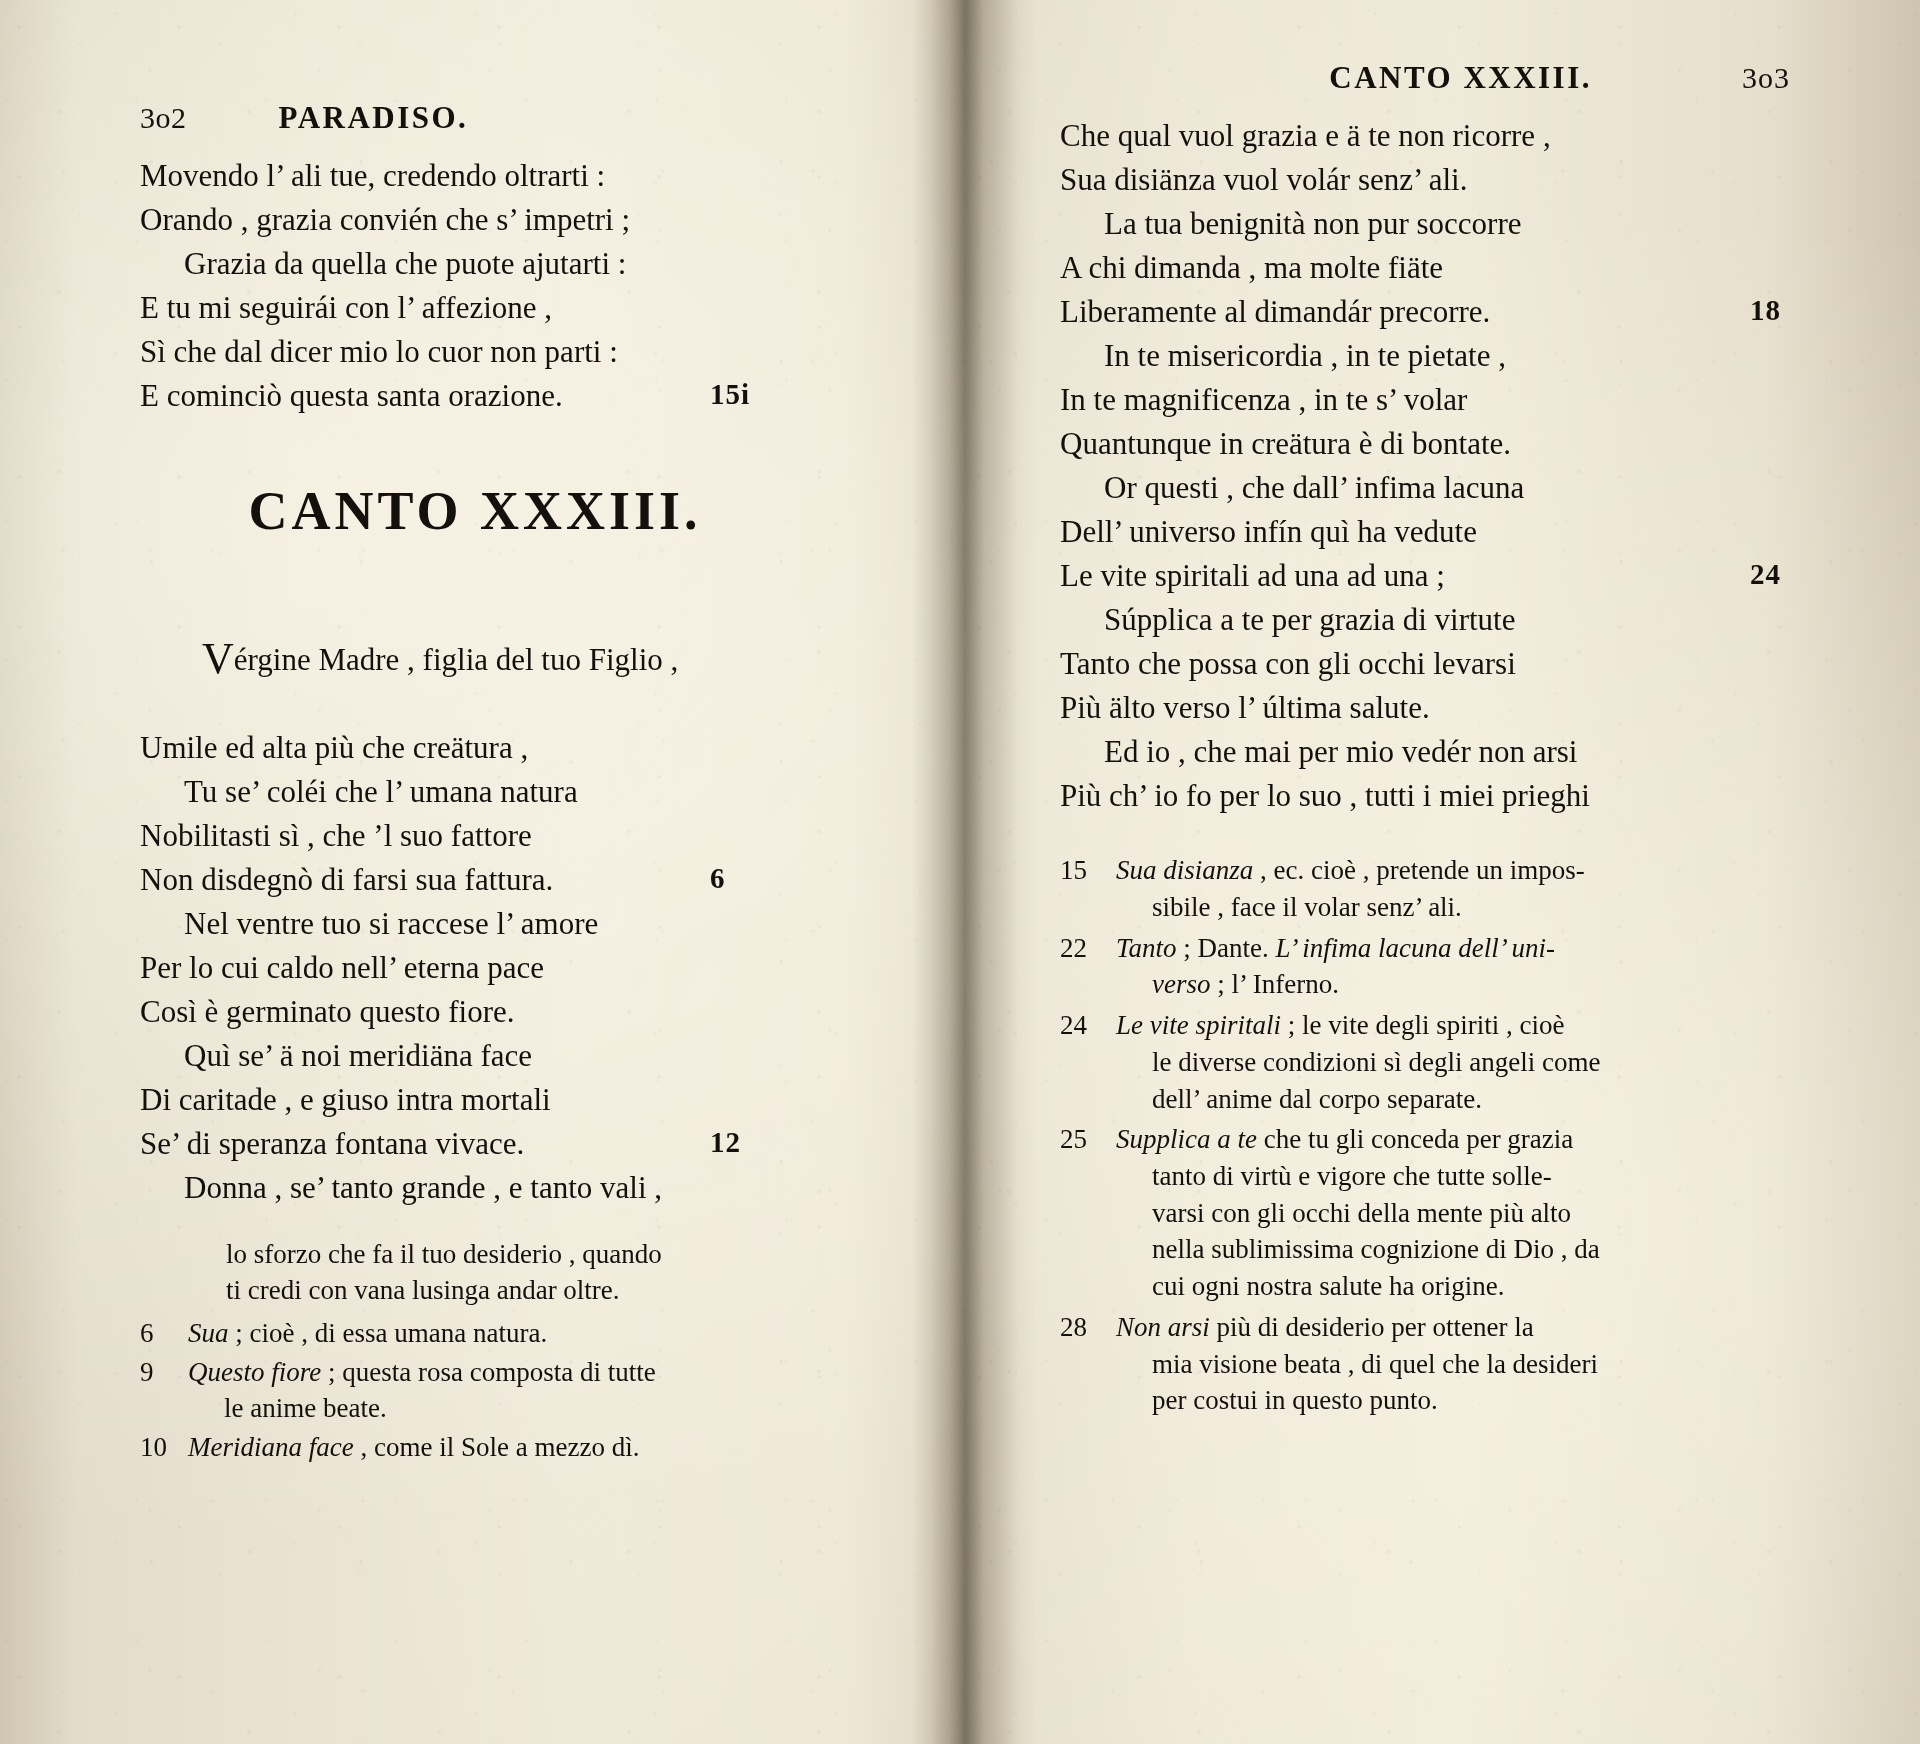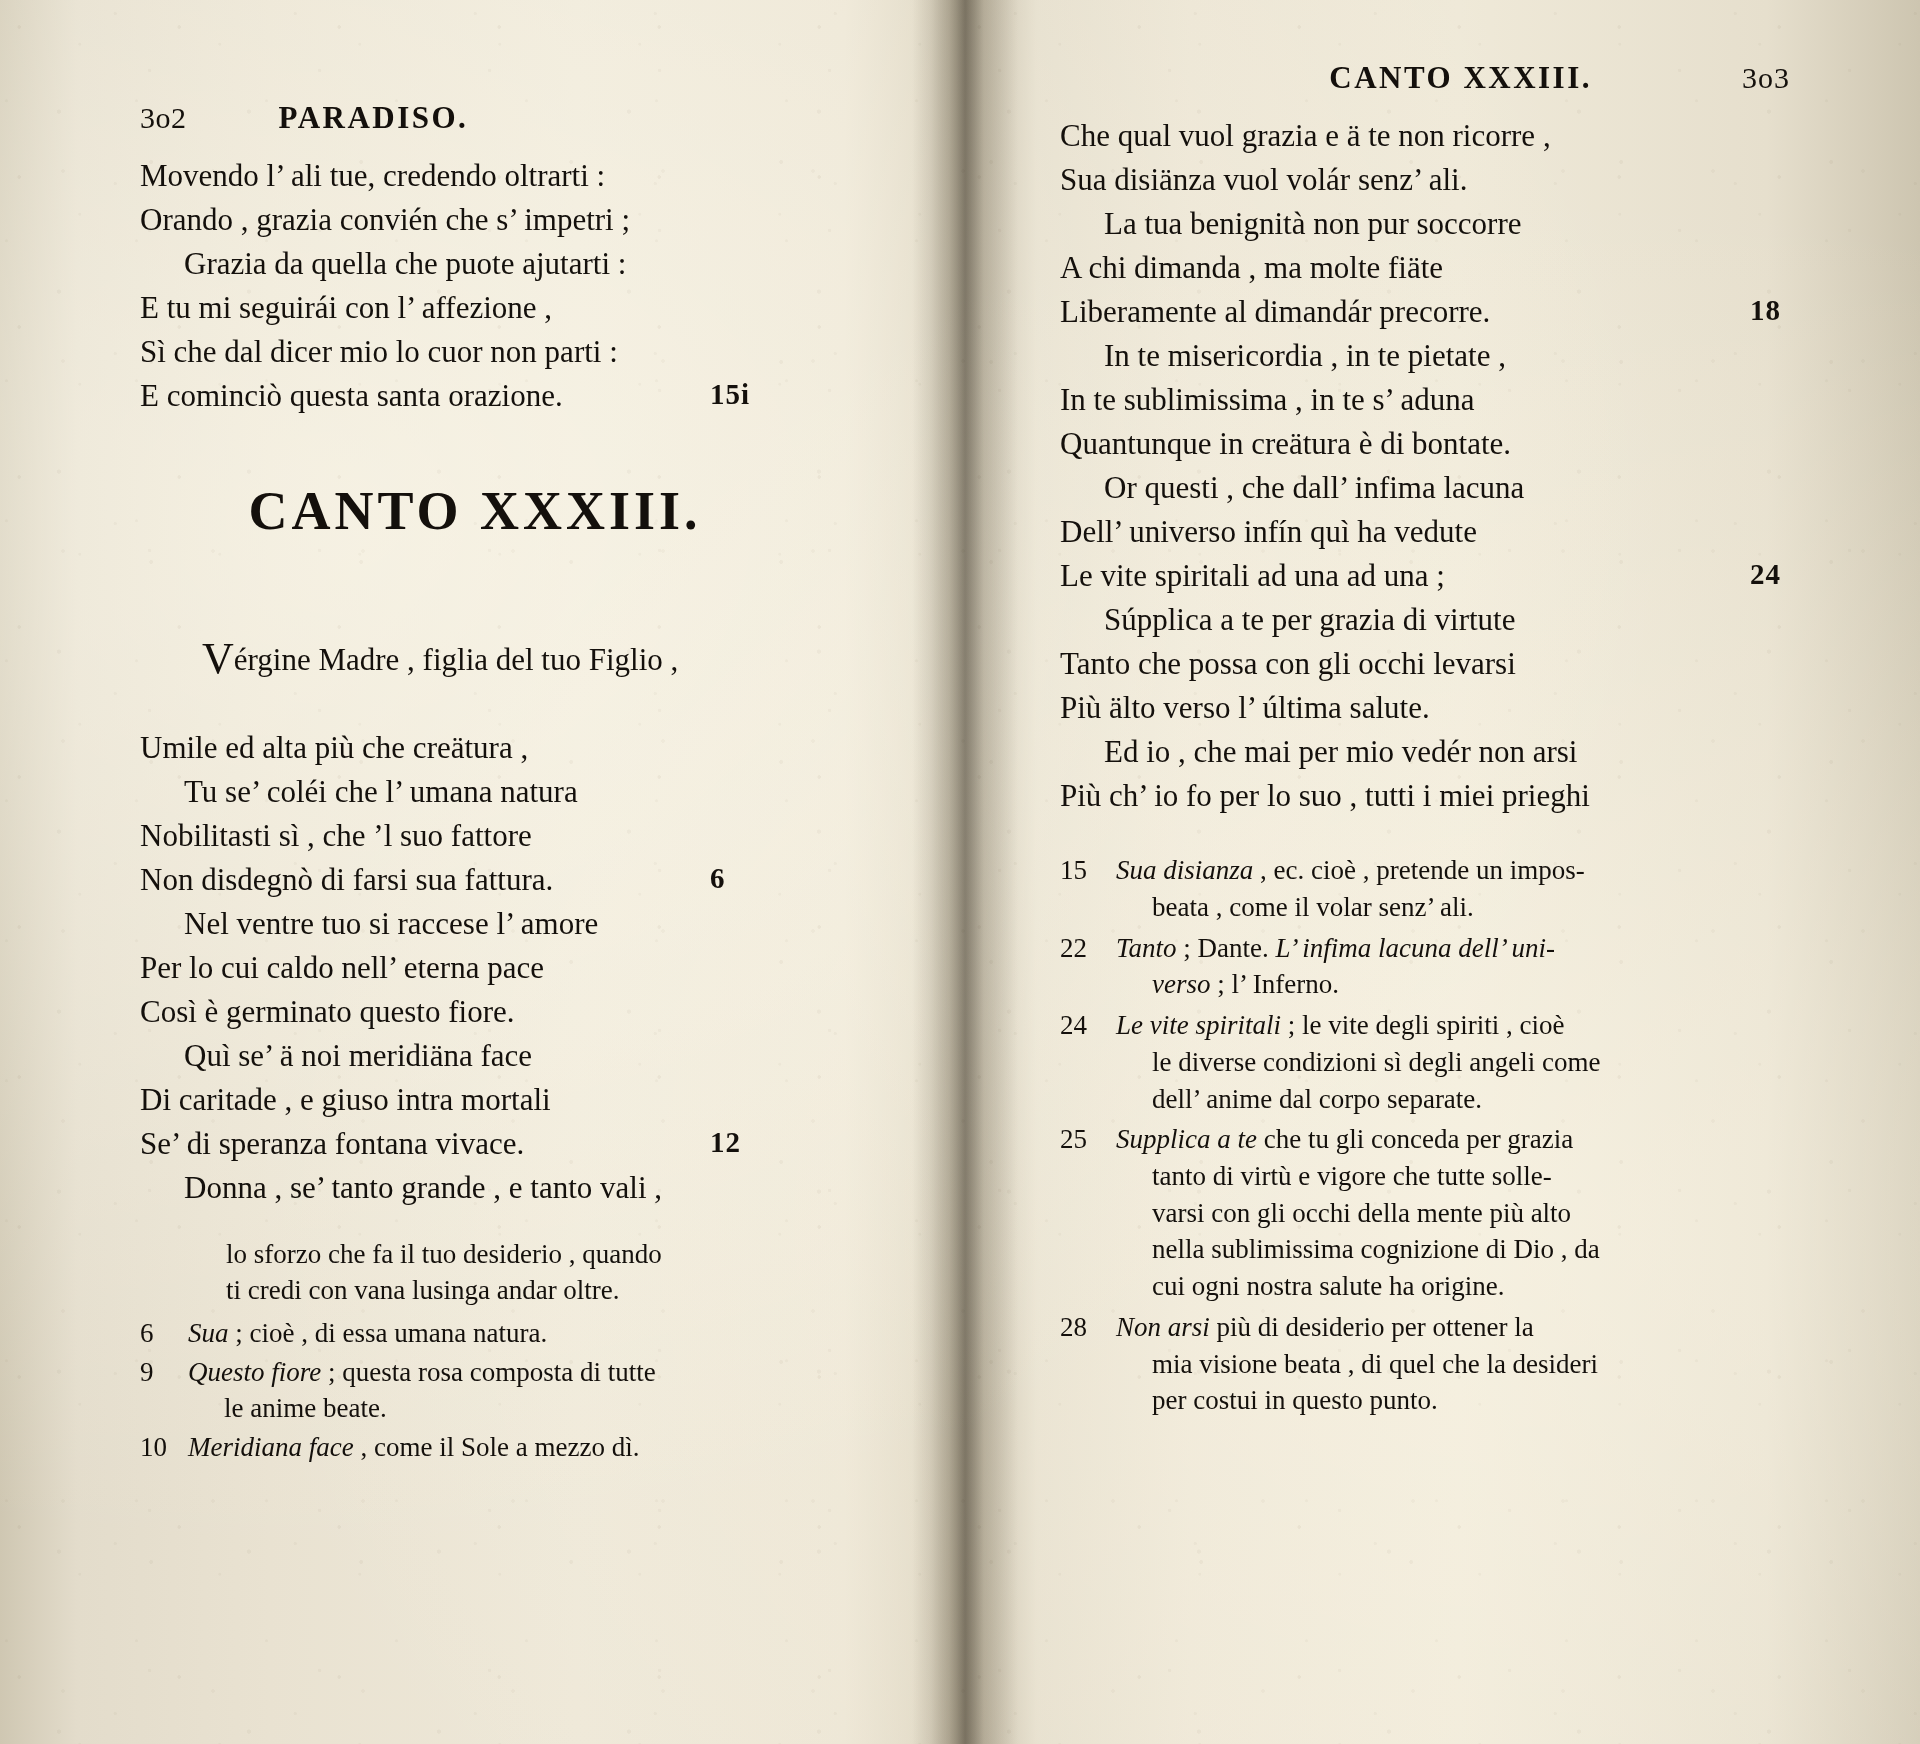--- a/index.html
+++ b/index.html
@@ -271,38 +271,38 @@
         <span class="folio">3o3</span>
       </div>
 
       <div class="verse-block" id="right-verses">
           <div class="vline">Che qual vuol grazia e ä te non ricorre ,</div>
           <div class="vline">Sua disiänza vuol volár senz’ ali.</div>
           <div class="vline indent">La tua benignità non pur soccorre</div>
           <div class="vline">A chi dimanda , ma molte fiäte</div>
           <div class="vline">Liberamente al dimandár precorre.<span class="vnum">18</span></div>
           <div class="vline indent">In te misericordia , in te pietate ,</div>
-          <div class="vline">In te sublimissima , in te s’ aduna</div>
+          <div class="vline">In te magnificenza , in te s’ volar</div>
           <div class="vline">Quantunque in creätura è di bontate.</div>
           <div class="vline indent">Or questi , che dall’ infima lacuna</div>
           <div class="vline">Dell’ universo infín quì ha vedute</div>
           <div class="vline">Le vite spiritali ad una ad una ;<span class="vnum">24</span></div>
           <div class="vline indent">Súpplica a te per grazia di virtute</div>
           <div class="vline">Tanto che possa con gli occhi levarsi</div>
           <div class="vline">Più älto verso l’ última salute.</div>
           <div class="vline indent">Ed io , che mai per mio vedér non arsi</div>
           <div class="vline">Più ch’ io fo per lo suo , tutti i miei prieghi</div>
         </div>
 
       <div class="notes-right" id="right-notes">
           <div class="note-right">
             <span class="note-num">15</span>
             <span class="note-body">
               <div><i>Sua disianza</i> , ec. cioè , pretende un impos-</div>
-              <div style="padding-left: 36px;">beata , come il volar senz’ ali.</div>
+              <div style="padding-left: 36px;">sibile , face il volar senz’ ali.</div>
             </span>
           </div>
           <div class="note-right">
             <span class="note-num">22</span>
             <span class="note-body">
               <div><i>Tanto</i> ; Dante. <i>L’ infima lacuna dell’ uni-</i></div>
               <div style="padding-left: 36px;"><i>verso</i> ; l’ Inferno.</div>
             </span>
           </div>
           <div class="note-right">

